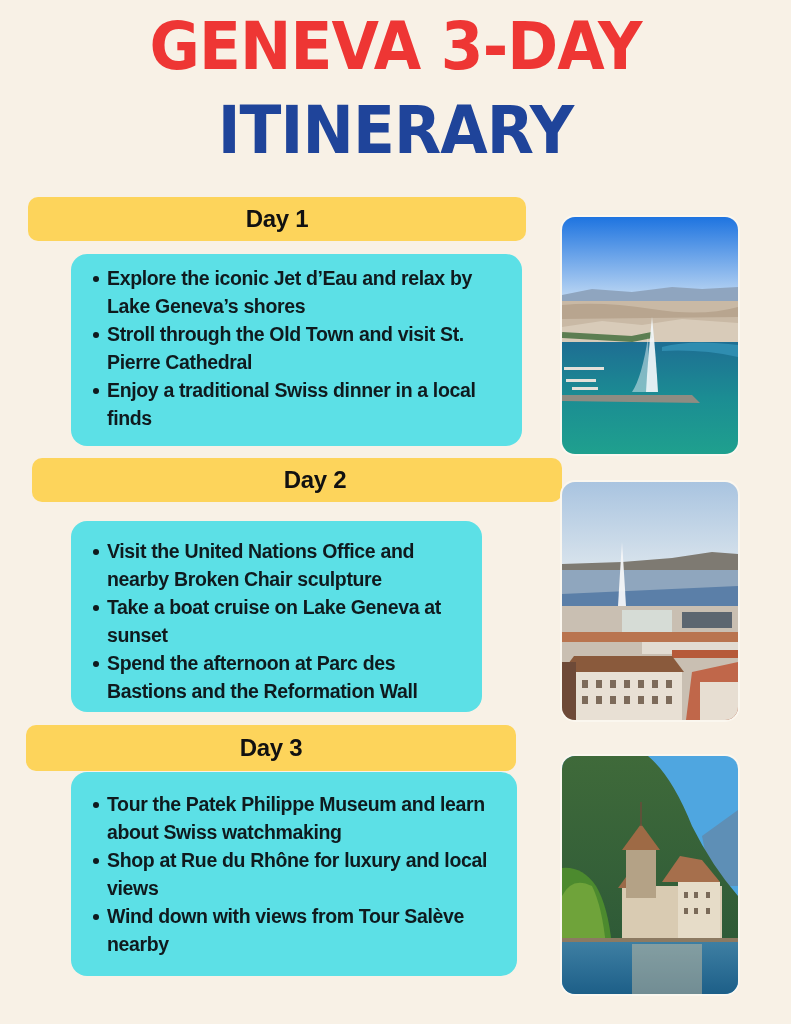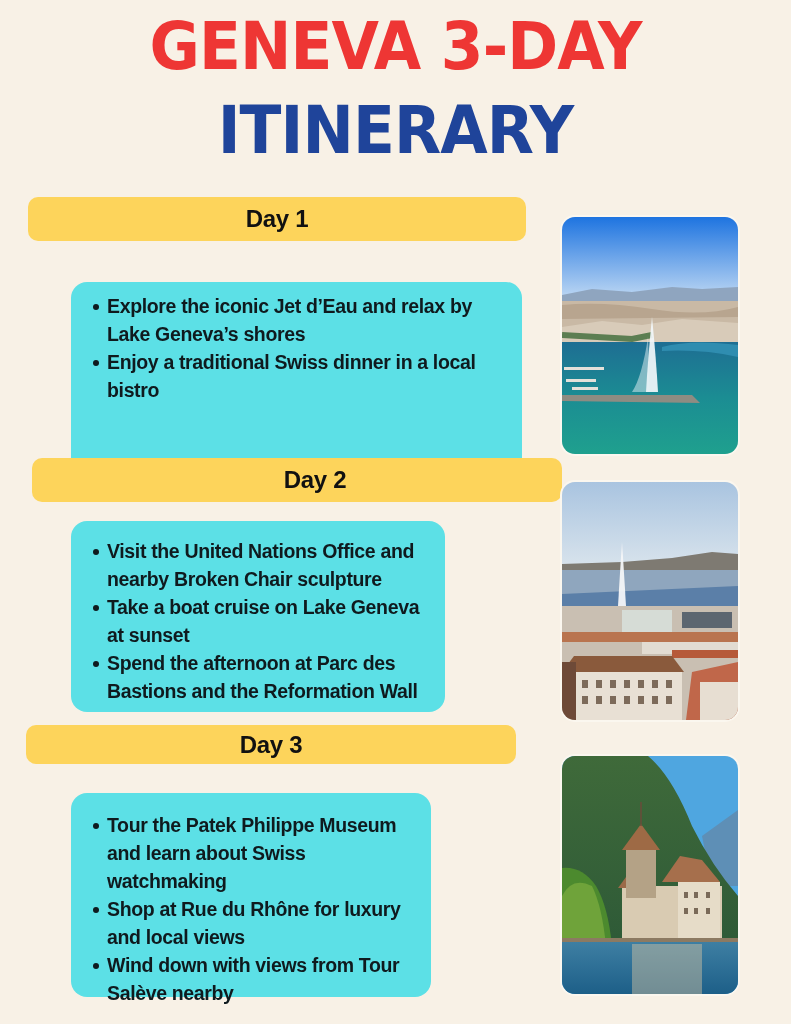--- a/index.html
+++ b/index.html
@@ -73,24 +73,25 @@
 </head>
 <body>
 
 <div class="title-line title-red">GENEVA 3-DAY</div>
 <div class="title-line title-blue">ITINERARY</div>
 
 <section>
   <div class="day-pill" style="left:28px; top:197px; width:498px; height:44px;">
     <span>Day 1</span>
   </div>
-  <div class="card" style="left:71px; top:254px; width:451px; height:192px;margin-top:28px;">
+  <div class="card" style="left:71px; top:254px; width:451px; height:192px;">
     <ul style="top:10px;">
       <li>Explore the iconic Jet d’Eau and relax by Lake Geneva’s shores</li>
-      <li>Enjoy a traditional Swiss dinner in a local bistro</li>
+      <li>Stroll through the Old Town and visit St. Pierre Cathedral</li>
+      <li>Enjoy a traditional Swiss dinner in a local finds</li>
     </ul>
   </div>
   <div class="photo" style="left:562px; top:217px; width:176px; height:237px;">
     <svg viewBox="0 0 176 237" preserveAspectRatio="none">
       <defs>
         <linearGradient id="sky1" x1="0" y1="0" x2="0" y2="1">
           <stop offset="0" stop-color="#1E74E0"></stop>
           <stop offset="1" stop-color="#BBD6F3"></stop>
         </linearGradient>
         <linearGradient id="lake1" x1="0" y1="0" x2="0" y2="1">
@@ -114,21 +115,21 @@
       <path d="M84 175 Q86 140 90 100 Q94 140 96 175 Z" fill="#F2F7FA" opacity="0.92"></path>
       <path d="M70 175 Q80 160 86 120 L88 175 Z" fill="#E6F1F6" opacity="0.5"></path>
     </svg>
   </div>
 </section>
 
 <section>
   <div class="day-pill" style="left:32px; top:458px; width:530px; height:44px;padding-left:36px;">
     <span>Day 2</span>
   </div>
-  <div class="card" style="left:71px; top:521px; width:374px; height:191px;">
+  <div class="card" style="left:71px; top:521px; width:411px; height:191px;">
     <ul style="top:16px;">
       <li>Visit the United Nations Office and nearby Broken Chair sculpture</li>
       <li>Take a boat cruise on Lake Geneva at sunset</li>
       <li>Spend the afternoon at Parc des Bastions and the Reformation Wall</li>
     </ul>
   </div>
   <div class="photo" style="left:562px; top:482px; width:176px; height:238px;">
     <svg viewBox="0 0 176 238" preserveAspectRatio="none">
       <defs>
         <linearGradient id="sky2" x1="0" y1="0" x2="0" y2="1">
@@ -166,24 +167,24 @@
           <rect x="104" y="214" width="6" height="8"></rect>
       </g>
       <path d="M130 190 L176 180 L176 238 L124 238 Z" fill="#C0674A"></path>
       <rect x="138" y="200" width="38" height="38" fill="#E7DED2"></rect>
       <rect x="0" y="180" width="14" height="58" fill="#6E4A38"></rect>
     </svg>
   </div>
 </section>
 
 <section>
-  <div class="day-pill" style="left:26px; top:725px; width:490px; height:39px;">
+  <div class="day-pill" style="left:26px; top:725px; width:490px; height:46px;">
     <span>Day 3</span>
   </div>
-  <div class="card" style="left:71px; top:793px; width:360px; height:204px;">
+  <div class="card" style="left:71px; top:772px; width:446px; height:204px;">
     <ul style="top:18px;">
       <li>Tour the Patek Philippe Museum and learn about Swiss watchmaking</li>
       <li>Shop at Rue du Rhône for luxury and local views</li>
       <li>Wind down with views from Tour Salève nearby</li>
     </ul>
   </div>
   <div class="photo" style="left:562px; top:756px; width:176px; height:238px;">
     <svg viewBox="0 0 176 238" preserveAspectRatio="none">
       <defs>
         <linearGradient id="lake3" x1="0" y1="0" x2="0" y2="1">

